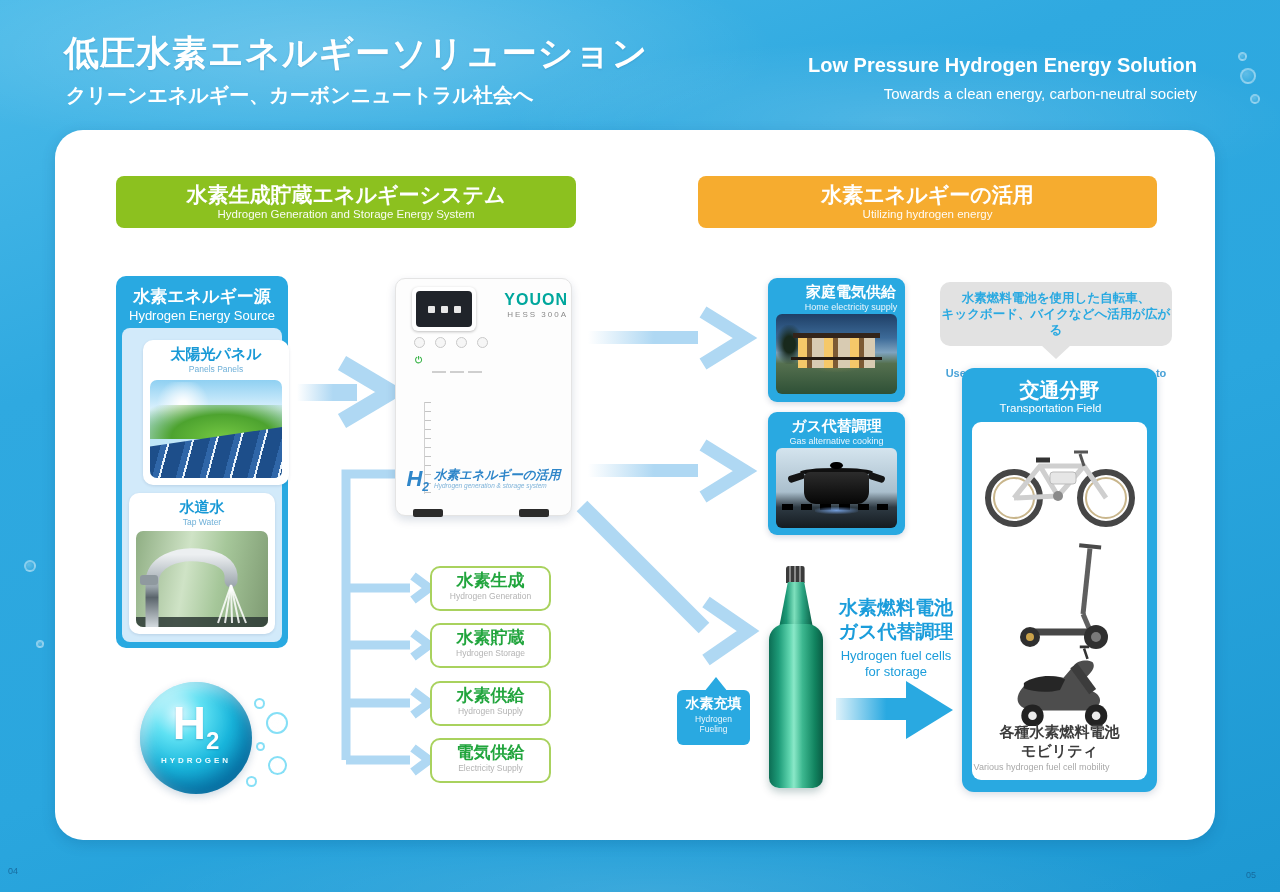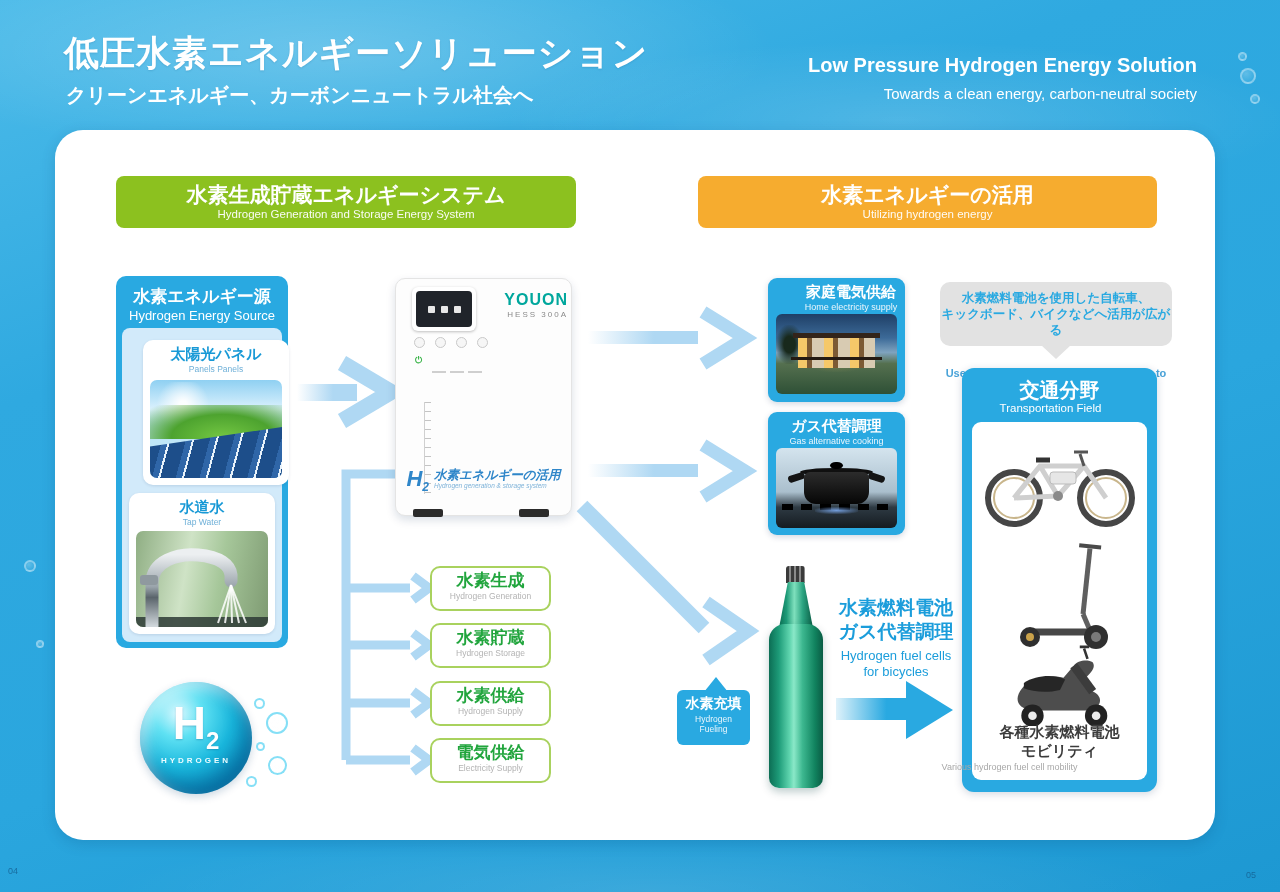--- a/index.html
+++ b/index.html
@@ -126,21 +126,21 @@
   .note-en-wrap{ left:940px; top:324px; width:232px; }
 
   
   .transport-panel{ left:962px; top:368px; width:195px; height:424px; background:#29a9e1; border-radius:12px;
     box-shadow:0 2px 8px rgba(0,40,90,.18); }
   .tr-title-jp{ left:962px; top:377px; width:195px; font-size:20px; font-weight:bold; color:#fff; }
   .tr-title-en{ left:962px; top:402px; width:177px; font-size:11.5px; color:#fff; }
   .tr-inner{ left:972px; top:422px; width:175px; height:358px; background:#fff; border-radius:9px; }
   .veh{ position:absolute; }
   .tr-cap-jp{ left:972px; width:175px; font-size:15px; font-weight:bold; color:#3c3c3c; line-height:19px; }
-  .tr-cap-en{ left:940px; top:762px; width:139px; font-size:9px; color:#a8a8a8; }
+  .tr-cap-en{ left:972px; top:762px; width:139px; font-size:9px; color:#a8a8a8; }
 
   
   .proc{ left:430px; width:121px; height:45px; background:#fff; border:2px solid #a9d25e; border-radius:10px; }
   .proc .jp{ font-size:17px; font-weight:bold; color:#21a53d; line-height:20px; padding-top:3px; }
   .proc .en{ font-size:8.5px; color:#b3b3b3; }
   .proc-1{ top:566px; } .proc-2{ top:623px; } .proc-3{ top:681px; } .proc-4{ top:738px; }
 
   
   .fuel-tag{ left:677px; top:690px; width:73px; height:55px; background:#29a9e1; border-radius:6px; }
   .fuel-jp{ left:677px; top:695px; width:73px; font-size:14px; font-weight:bold; color:#fff; }
@@ -430,19 +430,19 @@
   <div class="abs bottle-cap"></div>
   <div class="abs bottle-neck"></div>
   <div class="abs bottle-body"></div>
 
   <div class="abs mob-jp c">
     <div>水素燃料電池</div>
     <div>ガス代替調理</div>
   </div>
   <div class="abs mob-en c">
     <div>Hydrogen fuel cells</div>
-    <div>for bicycles</div>
+    <div>for storage</div>
   </div>
 
   <div class="abs pagenum pn-left">04</div>
   <div class="abs pagenum pn-right">05</div>
 
 </div>
 
 </body></html>

